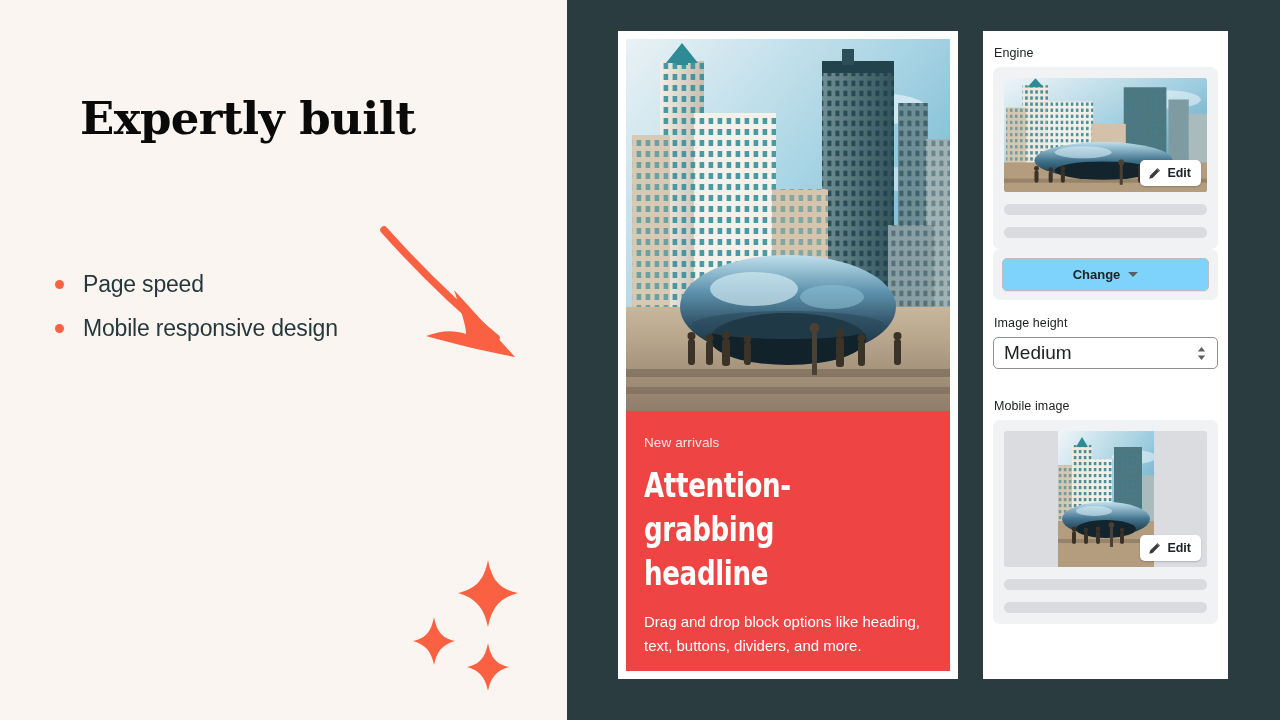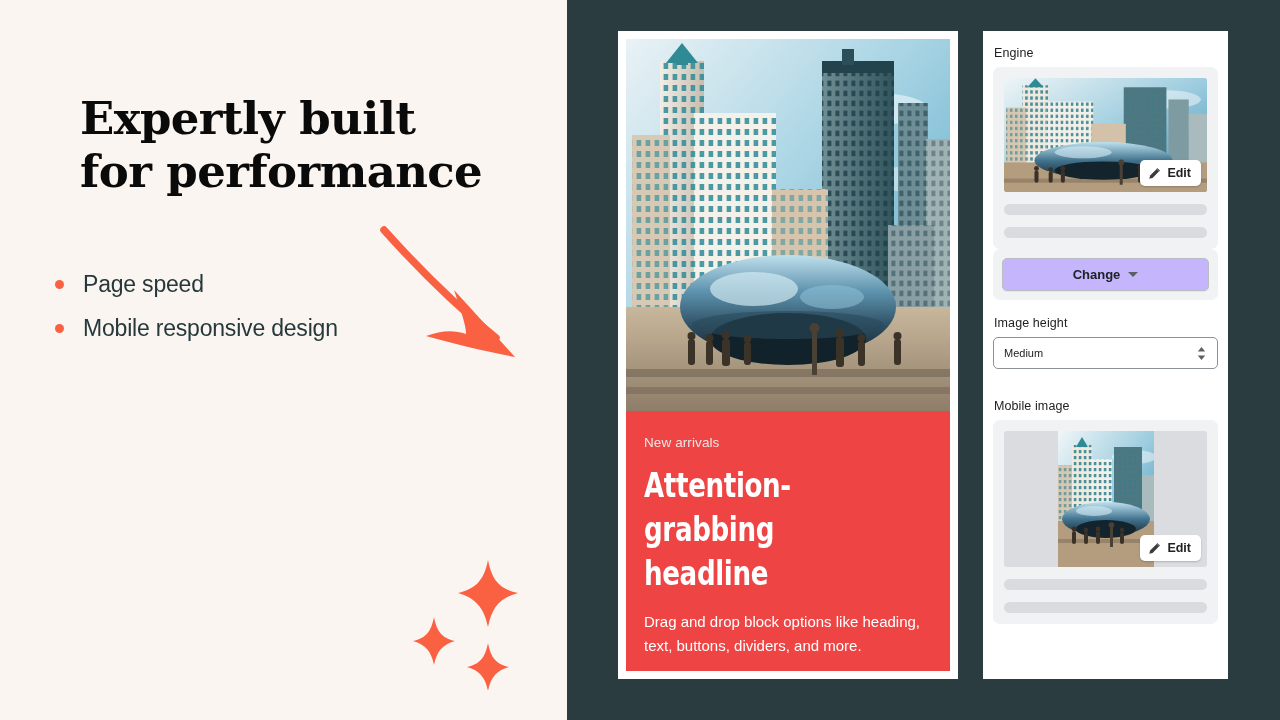--- a/index.html
+++ b/index.html
@@ -212,21 +212,21 @@
   }
   .change-wrap {
     background: #F1F2F3;
     border-radius: 7px;
     padding: 9px;
     margin-top: -12px;
     margin-bottom: 16px;
   }
   .change-btn {
     width: 100%;
-    background: #c4b5fd;
+    background: #7dd3fc;
     border: 1px solid #BABEC3;
     border-radius: 5px;
     padding: 8px 8px;
     font-family: "Liberation Sans", sans-serif;
     font-size: 13px;
     font-weight: 600;
     color: #202223;
     cursor: pointer;
     display: flex;
     align-items: center;
@@ -237,35 +237,34 @@
   .select-box {
     width: 100%;
     background: #FFFFFF;
     border: 1px solid #8C9196;
     border-radius: 5px;
     height: 32px;
     padding: 0 10px;
     display: flex;
     align-items: center;
     justify-content: space-between;
-    font-size: 11px;
+    font-size: 19px;
     color: #202223;
     cursor: pointer;
     margin-bottom: 30px;
   }
   .caret-down { width: 0; height: 0; border-left: 5px solid transparent; border-right: 5px solid transparent; border-top: 5px solid #5C5F62; }
 </style>
 </head>
 <body>
 
 <div class="left-panel">
 
   <h1 class="headline">
     <span class="headline-line">Expertly built</span>
-    <span class="headline-line">for performance</span>
   </h1>
 
   <ul class="bullet-list">
     <li class="bullet-item">
       <span class="bullet-dot"></span>
       <span>Page speed</span>
     </li>
     <li class="bullet-item">
       <span class="bullet-dot"></span>
       <span>Mobile responsive design</span>

